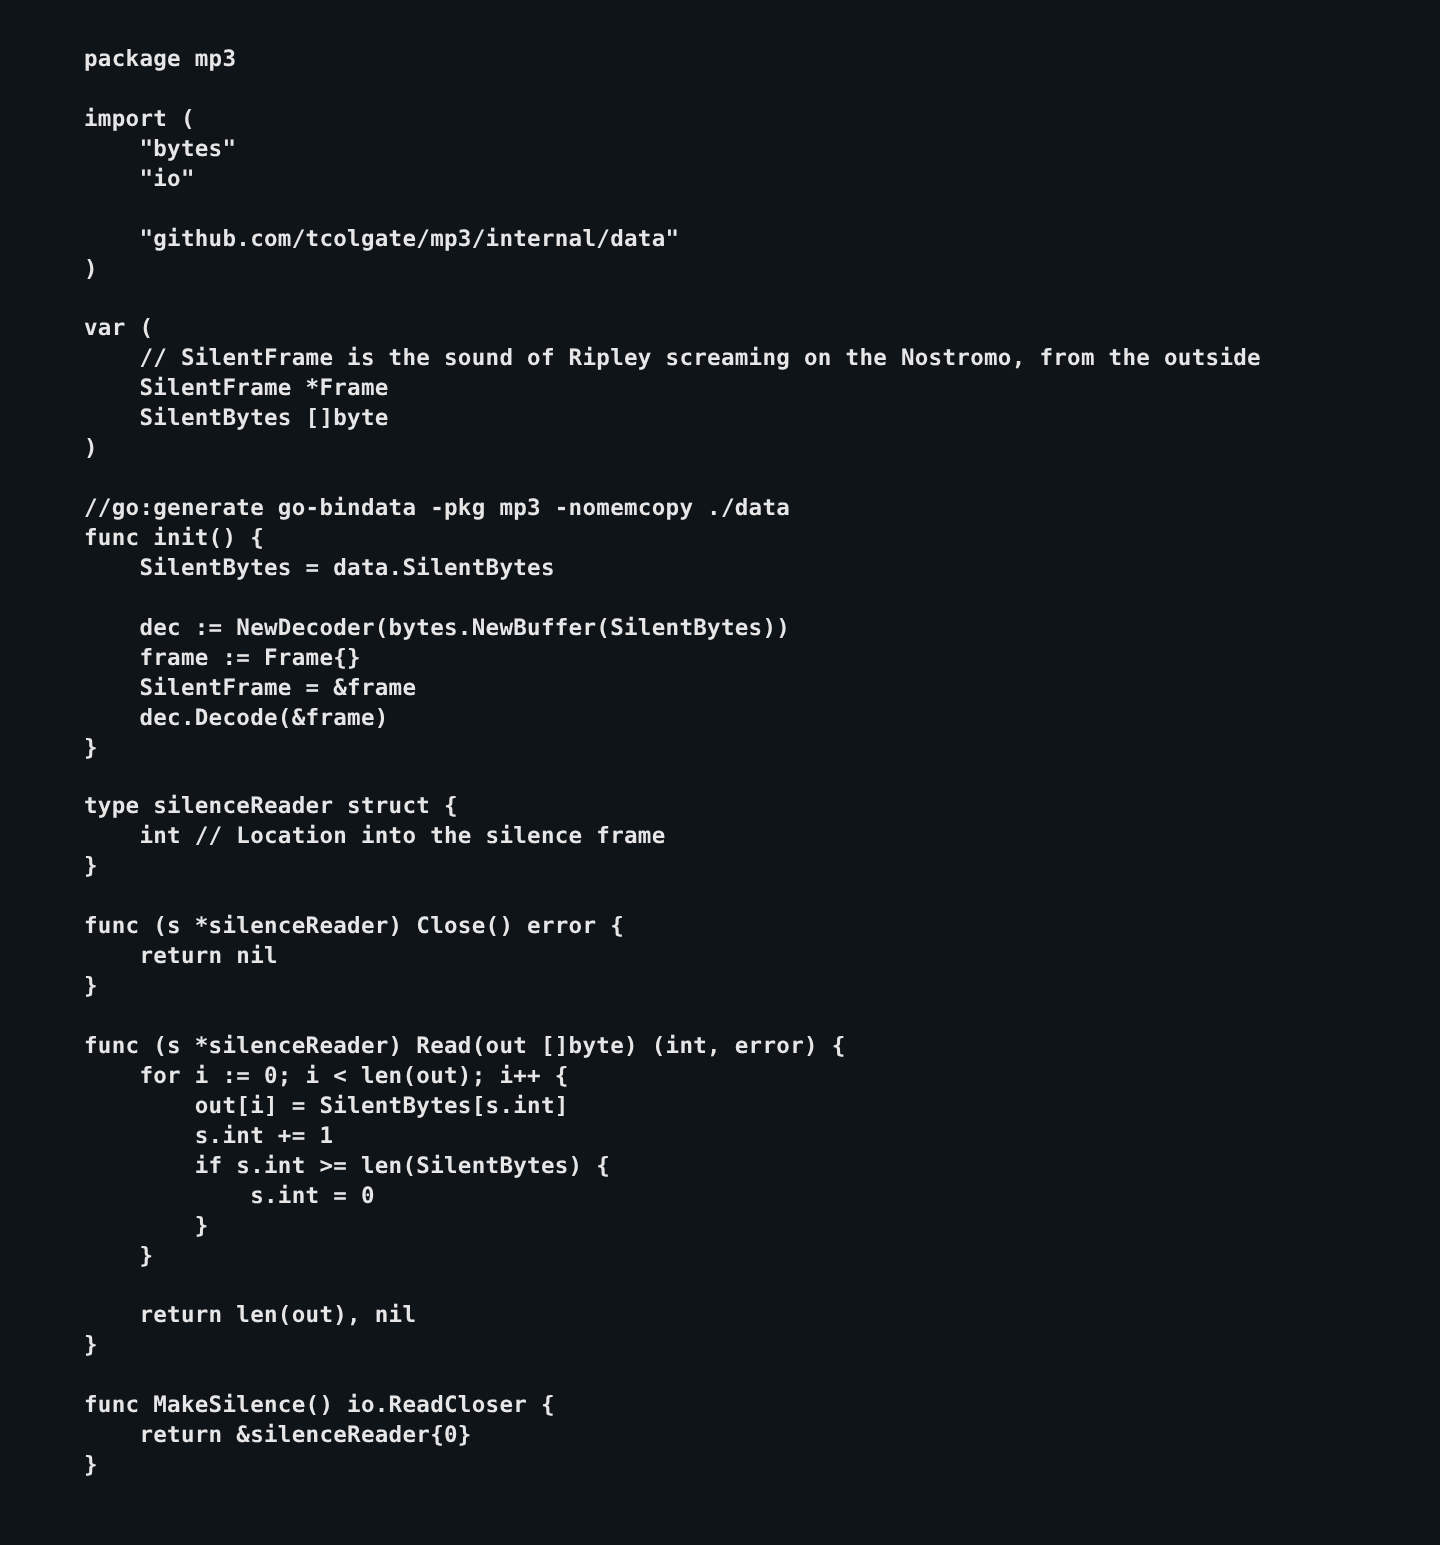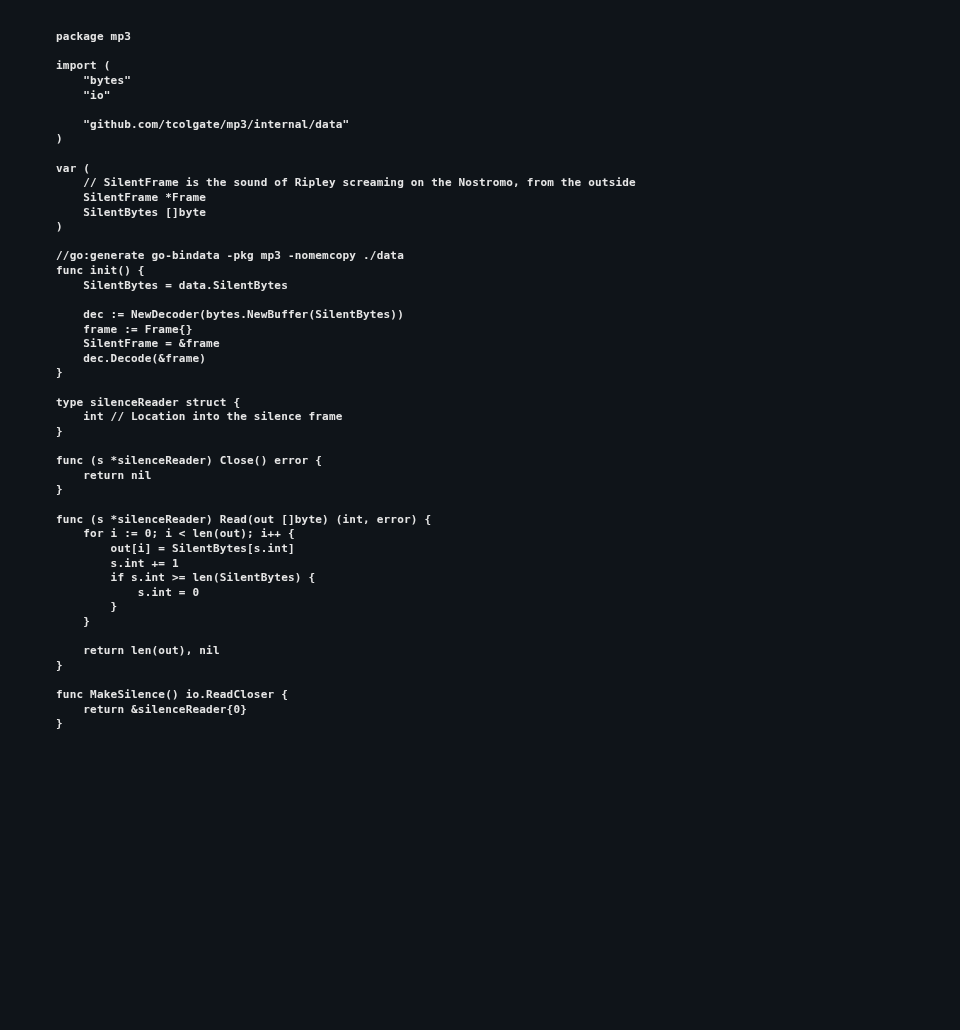--- a/index.html
+++ b/index.html
@@ -7,21 +7,21 @@
     padding: 0;
     width: 960px;
     height: 1030px;
     background: #0f1419;
     overflow: hidden;
   }
   pre {
     margin: 0;
     padding: 30px 30px 30px 56px;
     font-family: "SFMono-Regular", Menlo, Consolas, "DejaVu Sans Mono", monospace;
-    font-size: 11px;
+    font-size: 15px;
     line-height: 1.33;
     color: #e6e6e6;
     font-weight: 600;
     white-space: pre;
     letter-spacing: 0.2px;
   }
 </style>
 </head>
 <body>
 

